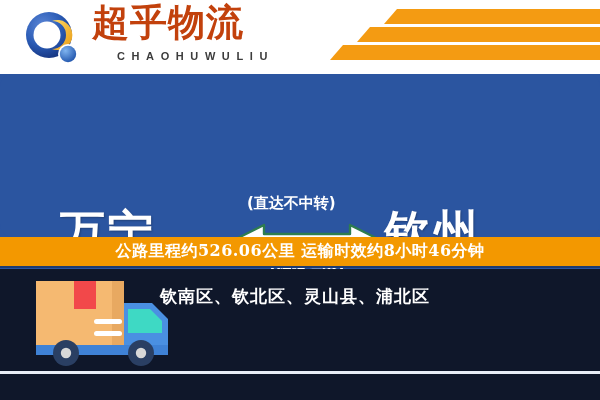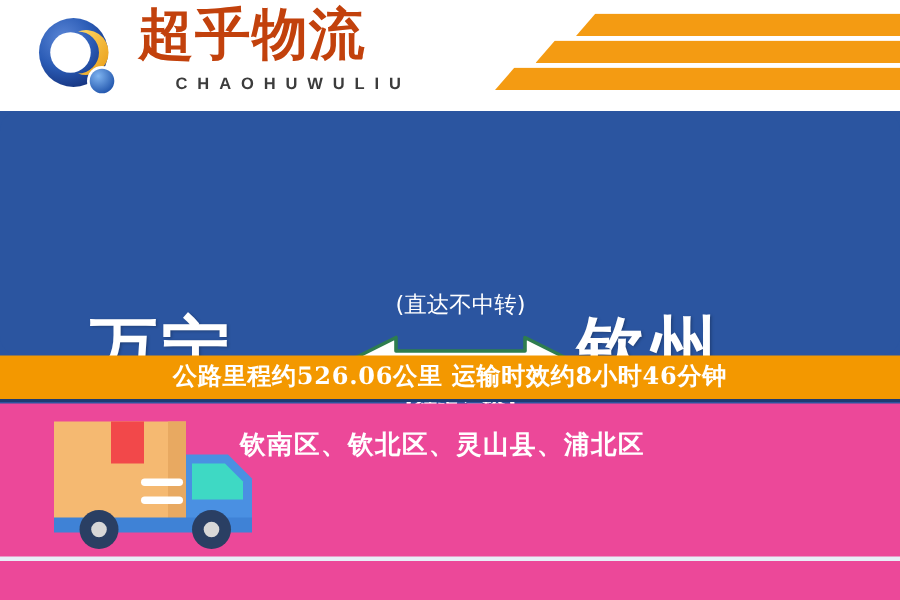--- a/index.html
+++ b/index.html
@@ -98,24 +98,23 @@
     text-shadow: 1px 1px 2px rgba(0,0,0,0.25);
   }
   .city.origin { left: 60px; }
   .city.dest   { left: 385px; }
 
   .route-note-top {
     position: absolute;
     left: 247px;
     top: 120px;
     width: 120px;
-    text-align: center;
     font-family: "DejaVu Sans", "Liberation Sans", sans-serif;
     font-size: 15px;
-    font-weight: normal;
+    font-weight: bold;
     color: #ffffff;
     white-space: nowrap;
   }
   .route-note-bottom {
     position: absolute;
     left: 242px;
     top: 189px;
     width: 130px;
     text-align: center;
     font-family: "DejaVu Sans", "Liberation Sans", sans-serif;
@@ -155,21 +154,21 @@
     white-space: nowrap;
   }
 
   
   .bottom-area {
     position: absolute;
     left: 0;
     top: 269px;
     width: 600px;
     height: 131px;
-    background: #ec4899;
+    background: #0f172a;
     overflow: hidden;
   }
   .districts {
     position: absolute;
     left: 160px;
     top: 16px;
     font-family: "DejaVu Serif", "Liberation Serif", serif;
     font-size: 17px;
     font-weight: bold;
     color: #ffffff;

